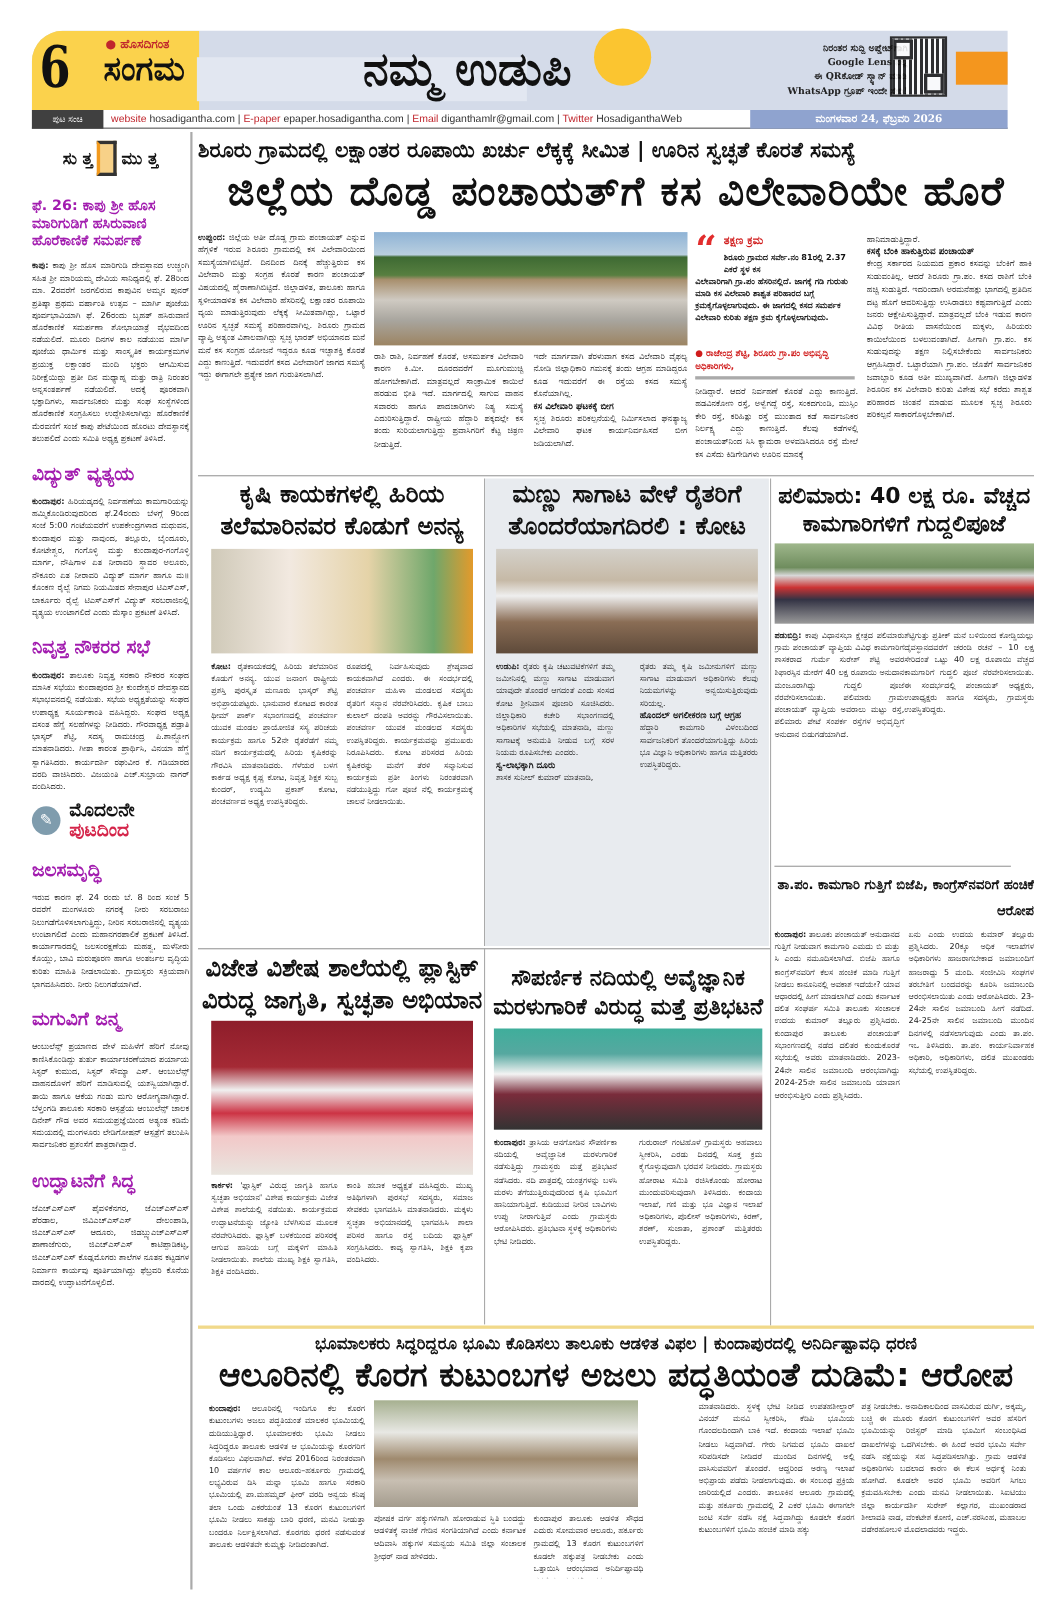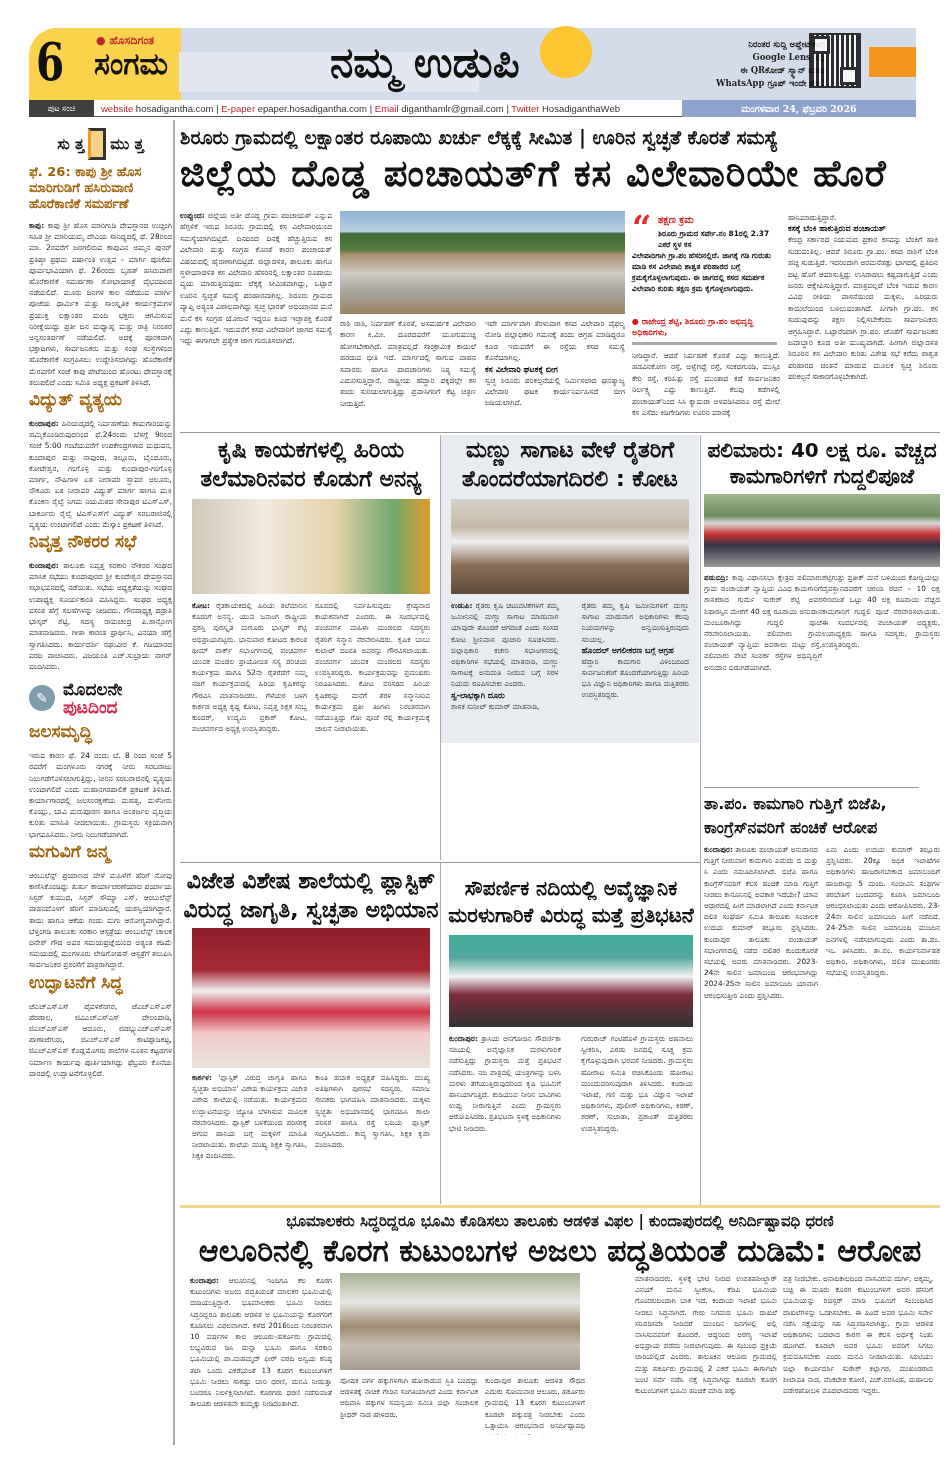--- a/index.html
+++ b/index.html
@@ -21,33 +21,33 @@
 #qr:before{left:1px;top:1px}#qr:after{right:1px;bottom:1px}
 #orange{left:869px;top:47px;width:47px;height:30px;background:#f4961e}
 #strip{left:29px;top:100px;width:887px;height:17px;border-bottom:1px solid #555}
 #strip .lbl{position:absolute;left:0;top:0;width:65px;height:17px;background:#404040;color:#fff;font:8px/17px "DejaVu Sans",sans-serif;text-align:center}
 #strip .links{position:absolute;left:72px;top:0;font:9.5px/17px "Liberation Sans",sans-serif;color:#333;white-space:nowrap}
 #strip .links .k{color:#c0262d}
 #strip .date{position:absolute;right:0;top:0;width:234px;height:17px;background:#8fa3cf;color:#fff;font:bold 9.5px/17px "DejaVu Serif",serif;text-align:center}
 
 #leftcol{left:29px;top:124px;width:143px;height:1320px}
 #vrule{left:173px;top:120px;width:2px;height:1325px;background:#aaa}
-.lhead{font:bold 13px/16px "DejaVu Sans",sans-serif;color:#a16207;margin-top:0}
+.lhead{font:bold 13px/16px "DejaVu Sans",sans-serif;color:#a21caf;margin-top:16px}
 .lhead.big{font-size:17px;line-height:22px}
 .ltxt{font:7.5px/11.2px "DejaVu Sans",sans-serif;color:#222;text-align:justify;margin-top:8px}
 .ltxt b{font-weight:bold}
 #sutta{height:40px;display:flex;align-items:center;justify-content:center;font:bold 15px "DejaVu Sans",sans-serif;gap:4px}
 #sutta .door{width:18px;height:32px;border:3px solid #333;border-left-color:#f29a1e;background:#f7d188}
 #modal{display:flex;align-items:center;gap:8px;margin:8px 0 4px}
 #modal .pen{width:26px;height:26px;border-radius:50%;background:#7f9cad;color:#fff;font-size:14px;text-align:center;line-height:26px}
 #modal .t1{font:bold 17px/18px "DejaVu Sans",sans-serif}
 #modal .t2{font:bold 17px/18px "DejaVu Sans",sans-serif;color:#d5264b}
 
 #kicker{left:180px;top:124px;width:760px;text-align:left;font:bold 19px/26px "DejaVu Sans",sans-serif;color:#111}
-#headline{left:180px;top:148px;width:760px;font:bold 37px/52px "DejaVu Sans",sans-serif;color:#111;letter-spacing:1px}
+#headline{left:180px;top:148px;width:760px;text-align:center;font:bold 37px/52px "DejaVu Sans",sans-serif;color:#111;letter-spacing:1px}
 .txt{font:7.5px/11.4px "DejaVu Sans",sans-serif;color:#222;text-align:justify}
 .txt b{font-weight:bold}
 .photo{background:#888;overflow:hidden}
 #ph-waste{left:340px;top:211px;width:285px;height:103px;background:linear-gradient(180deg,#8fb3d5 0%,#b9cfe0 20%,#3e6a33 22%,#577f40 38%,#a88f6d 42%,#cfcac2 60%,#a8a59e 78%,#9c8462 100%)}
 #quote{left:632px;top:212px;width:150px}
 #quote .qm{position:absolute;left:0;top:0;font:bold 34px/30px "DejaVu Serif",serif;color:#e22d2d}
 #quote .qt{position:absolute;left:26px;top:2px;font:bold 10px "DejaVu Sans",sans-serif;color:#d01c1c}
 #quote .qb{position:absolute;left:26px;top:16px;width:118px;font:bold 7.4px/11px "DejaVu Sans",sans-serif;color:#111}
 #quote .qb2{position:absolute;left:0;top:38px;width:148px;font:bold 7.4px/11px "DejaVu Sans",sans-serif;color:#111}
 #quote .qa{position:absolute;left:0;top:104px;width:148px;font:bold 8px/11px "DejaVu Sans",sans-serif;color:#d01c1c}
@@ -152,21 +152,21 @@
 <div class="abs" style="left:182px;top:435px;width:258px;height:425px;overflow:hidden">
   <div class="sechead">ಕೃಷಿ ಕಾಯಕಗಳಲ್ಲಿ ಹಿರಿಯ ತಲೆಮಾರಿನವರ ಕೊಡುಗೆ ಅನನ್ಯ</div>
   <div class="photo" style="margin:6px 10px;height:95px;background:linear-gradient(90deg,#cfc9b8,#f2e9e0 30%,#e5d3a8 60%,#6fa76b 85%,#e39a2b)"></div>
   <div style="display:flex;gap:8px;padding:0 10px">
     <div class="cap" style="flex:1"><b>ಕೋಟ:</b><span> ರೈತಕಾಯಕದಲ್ಲಿ ಹಿರಿಯ ತಲೆಮಾರಿನ ಕೊಡುಗೆ ಅನನ್ಯ. ಯುವ ಜನಾಂಗ ರಾಷ್ಟ್ರೀಯ ಪ್ರಶಸ್ತಿ ಪುರಸ್ಕೃತ ಮಣೂರು ಭಾಸ್ಕರ್ ಶೆಟ್ಟಿ ಅಭಿಪ್ರಾಯಪಟ್ಟರು. ಭಾನುವಾರ ಕೋಟದ ಕಾರಂತ ಥೀಮ್ ಪಾರ್ಕ್ ಸಭಾಂಗಣದಲ್ಲಿ ಪಂಚವರ್ಣ ಯುವಕ ಮಂಡಲ ಪ್ರಾಯೋಜಿತ ಸಸ್ಯ ಪರಿಚಯ ಕಾರ್ಯಕ್ರಮ ಹಾಗೂ 52ನೇ ರೈತರೆಡೆಗೆ ನಮ್ಮ ನಡಿಗೆ ಕಾರ್ಯಕ್ರಮದಲ್ಲಿ ಹಿರಿಯ ಕೃಷಿಕರನ್ನು ಗೌರವಿಸಿ ಮಾತನಾಡಿದರು. ಗೆಳೆಯರ ಬಳಗ ಕಾರ್ಕಡ ಅಧ್ಯಕ್ಷ ಕೃಷ್ಣ ಕೋಟ, ನಿವೃತ್ತ ಶಿಕ್ಷಕ ಸುಬ್ಬ ಕುಂದರ್, ಉದ್ಯಮಿ ಪ್ರಕಾಶ್ ಕೋಟ, ಪಂಚವರ್ಣದ ಅಧ್ಯಕ್ಷ ಉಪಸ್ಥಿತರಿದ್ದರು.</span></div>
     <div class="cap" style="flex:1">ರೂಪದಲ್ಲಿ ನಿರ್ವಹಿಸುವುದು ಶ್ರೇಷ್ಠವಾದ ಕಾಯಕವಾಗಿದೆ ಎಂದರು. ಈ ಸಂದರ್ಭದಲ್ಲಿ ಪಂಚವರ್ಣ ಮಹಿಳಾ ಮಂಡಲದ ಸದಸ್ಯರು ರೈತರಿಗೆ ಸನ್ಮಾನ ನೆರವೇರಿಸಿದರು. ಕೃಷಿಕ ಬಾಬು ಕುಲಾಲ್ ದಂಪತಿ ಅವರನ್ನು ಗೌರವಿಸಲಾಯಿತು. ಪಂಚವರ್ಣ ಯುವಕ ಮಂಡಲದ ಸದಸ್ಯರು ಉಪಸ್ಥಿತರಿದ್ದರು. ಕಾರ್ಯಕ್ರಮವನ್ನು ಪ್ರಮುಖರು ನಿರೂಪಿಸಿದರು. ಕೋಟ ಪರಿಸರದ ಹಿರಿಯ ಕೃಷಿಕರನ್ನು ಮನೆಗೆ ತೆರಳಿ ಸನ್ಮಾನಿಸುವ ಕಾರ್ಯಕ್ರಮ ಪ್ರತೀ ತಿಂಗಳು ನಿರಂತರವಾಗಿ ನಡೆಯುತ್ತಿದ್ದು ಗೋ ಪೂಜೆ ನೆಲ್ಲಿ ಕಾರ್ಯಕ್ರಮಕ್ಕೆ ಚಾಲನೆ ನೀಡಲಾಯಿತು.</div>
   </div>
 </div>
 <div class="abs" style="left:440px;top:435px;width:1px;height:425px;background:#aaa"></div>
 
-<div class="abs grey" style="left:441px;top:435px;width:258px;height:308px;overflow:hidden">
+<div class="abs grey" style="left:441px;top:435px;width:258px;height:425px;overflow:hidden">
   <div class="sechead">ಮಣ್ಣು ಸಾಗಾಟ ವೇಳೆ ರೈತರಿಗೆ ತೊಂದರೆಯಾಗದಿರಲಿ : ಕೋಟ</div>
   <div class="photo" style="margin:6px 10px;height:95px;background:linear-gradient(180deg,#d4d1ca 0%,#c6b9a6 30%,#efefef 45%,#8a6d55 70%,#5e4a3a 100%)"></div>
   <div style="display:flex;gap:23px;padding:0 10px">
     <div style="flex:1">
       <div class="cap"><b>ಉಡುಪಿ:</b><span> ರೈತರು ಕೃಷಿ ಚಟುವಟಿಕೆಗಳಿಗೆ ತಮ್ಮ ಜಮೀನಿನಲ್ಲಿ ಮಣ್ಣು ಸಾಗಾಟ ಮಾಡುವಾಗ ಯಾವುದೇ ತೊಂದರೆ ಆಗದಂತೆ ಎಂದು ಸಂಸದ ಕೋಟ ಶ್ರೀನಿವಾಸ ಪೂಜಾರಿ ಸೂಚಿಸಿದರು. ಜಿಲ್ಲಾಧಿಕಾರಿ ಕಚೇರಿ ಸಭಾಂಗಣದಲ್ಲಿ ಅಧಿಕಾರಿಗಳ ಸಭೆಯಲ್ಲಿ ಮಾತನಾಡಿ, ಮಣ್ಣು ಸಾಗಾಟಕ್ಕೆ ಅನುಮತಿ ನೀಡುವ ಬಗ್ಗೆ ಸರಳ ನಿಯಮ ರೂಪಿಸಬೇಕು ಎಂದರು.</span></div>
       <div class="sub">ಸ್ವ-ಲಾಭಕ್ಕಾಗಿ ದೂರು</div>
       <div class="cap">ಶಾಸಕ ಸುನೀಲ್ ಕುಮಾರ್ ಮಾತನಾಡಿ,</div>
     </div>
     <div style="flex:1">
       <div class="cap">ರೈತರು ತಮ್ಮ ಕೃಷಿ ಜಮೀನುಗಳಿಗೆ ಮಣ್ಣು ಸಾಗಾಟ ಮಾಡುವಾಗ ಅಧಿಕಾರಿಗಳು ಕೆಲವು ನಿಯಮಗಳನ್ನು ಅನ್ವಯಿಸುತ್ತಿರುವುದು ಸರಿಯಲ್ಲ.</div>
@@ -181,21 +181,21 @@
   <div class="sechead" style="font-size:20px;line-height:26px">ಪಲಿಮಾರು: 40 ಲಕ್ಷ ರೂ. ವೆಚ್ಚದ ಕಾಮಗಾರಿಗಳಿಗೆ ಗುದ್ದಲಿಪೂಜೆ</div>
   <div class="photo" style="margin:5px 0;height:73px;background:linear-gradient(180deg,#9fb78c 0%,#6f8d5e 30%,#d7d7d7 40%,#c33 55%,#334 70%,#9a9a9a 100%)"></div>
   <div style="display:flex;gap:0">
     <div class="cap" style="flex:1"><b>ಪಡುಬಿದ್ರಿ:</b><span> ಕಾಪು ವಿಧಾನಸಭಾ ಕ್ಷೇತ್ರದ ಪಲಿಮಾರು ಗ್ರಾಮ ಪಂಚಾಯತ್ ವ್ಯಾಪ್ತಿಯ ವಿವಿಧ ಕಾಮಗಾರಿಗೆ ಶಾಸಕರಾದ ಗುರ್ಮೆ ಸುರೇಶ್ ಶೆಟ್ಟಿ ಅವರ ಶಿಫಾರಸ್ಸಿನ ಮೇರೆಗೆ 40 ಲಕ್ಷ ರೂಪಾಯಿ ಅನುದಾನ ಮಂಜೂರಾಗಿದ್ದು ಗುದ್ದಲಿ ಪೂಜೆ ನೆರವೇರಿಸಲಾಯಿತು. ಪಲಿಮಾರು ಗ್ರಾಮ ಪಂಚಾಯತ್ ವ್ಯಾಪ್ತಿಯ ಅವರಾಲು ಮಟ್ಟು ರಸ್ತೆ, ಪಲಿಮಾರು ಪೇಟೆ ಸಂಪರ್ಕ ರಸ್ತೆಗಳ ಅಭಿವೃದ್ಧಿಗೆ ಅನುದಾನ ಬಿಡುಗಡೆಯಾಗಿದೆ.</span></div>
     <div class="cap" style="flex:1">ಶೆಟ್ಟಿಗುತ್ತು ಪ್ರತೀಕ್ ಮನೆ ಬಳಿಯಿಂದ ಕೋಡ್ಡಿಯಲ್ಲು ದೈವಸ್ಥಾನದವರೆಗೆ ಚರಂಡಿ ರಚನೆ – 10 ಲಕ್ಷ ಸೇರಿದಂತೆ ಒಟ್ಟು 40 ಲಕ್ಷ ರೂಪಾಯಿ ವೆಚ್ಚದ ಕಾಮಗಾರಿಗೆ ಗುದ್ದಲಿ ಪೂಜೆ ನೆರವೇರಿಸಲಾಯಿತು. ಈ ಸಂದರ್ಭದಲ್ಲಿ ಪಂಚಾಯತ್ ಅಧ್ಯಕ್ಷರು, ಉಪಾಧ್ಯಕ್ಷರು ಹಾಗೂ ಸದಸ್ಯರು, ಗ್ರಾಮಸ್ಥರು ಉಪಸ್ಥಿತರಿದ್ದರು.</div>
   </div>
 </div>
 <div class="abs hr" style="left:704px;top:787px;width:215px"></div>
 
 <div class="abs" style="left:704px;top:792px;width:236px;height:410px;overflow:hidden">
-  <div class="sechead" style="font-size:16px;line-height:24px;text-align:left">ತಾ.ಪಂ. ಕಾಮಗಾರಿ ಗುತ್ತಿಗೆ ಬಿಜೆಪಿ, ಕಾಂಗ್ರೆಸ್‌ನವರಿಗೆ ಹಂಚಿಕೆ ಆರೋಪ</div>
+  <div class="sechead" style="font-size:12px;line-height:24px;text-align:right">ತಾ.ಪಂ. ಕಾಮಗಾರಿ ಗುತ್ತಿಗೆ ಬಿಜೆಪಿ, ಕಾಂಗ್ರೆಸ್‌ನವರಿಗೆ ಹಂಚಿಕೆ ಆರೋಪ</div>
   <div style="display:flex;gap:8px;margin-top:4px">
     <div class="cap" style="flex:1"><b>ಕುಂದಾಪುರ:</b><span> ತಾಲೂಕು ಪಂಚಾಯತ್ ಅನುದಾನದ ಗುತ್ತಿಗೆ ನೀಡುವಾಗ ಕಾಮಗಾರಿ ಎಮದು ಬಿ ಮತ್ತು ಸಿ ಎಂದು ನಮೂದಿಸಲಾಗಿದೆ. ಬಿಜೆಪಿ ಹಾಗೂ ಕಾಂಗ್ರೆಸ್‌ನವರಿಗೆ ಕೆಲಸ ಹಂಚಿಕೆ ಮಾಡಿ ಗುತ್ತಿಗೆ ನೀಡಲು ಕಾನೂನಿನಲ್ಲಿ ಅವಕಾಶ ಇದೆಯೇ? ಯಾವ ಆಧಾರದಲ್ಲಿ ಹೀಗೆ ಮಾಡಲಾಗಿದೆ ಎಂದು ಕರ್ನಾಟಕ ದಲಿತ ಸಂಘರ್ಷ ಸಮಿತಿ ತಾಲೂಕು ಸಂಚಾಲಕ ಉದಯ ಕುಮಾರ್ ತಲ್ಲೂರು ಪ್ರಶ್ನಿಸಿದರು. ಕುಂದಾಪುರ ತಾಲೂಕು ಪಂಚಾಯತ್ ಸಭಾಂಗಣದಲ್ಲಿ ನಡೆದ ದಲಿತರ ಕುಂದುಕೊರತೆ ಸಭೆಯಲ್ಲಿ ಅವರು ಮಾತನಾಡಿದರು. 2023-24ನೇ ಸಾಲಿನ ಜಮಾಬಂದಿ ಆರಂಭವಾಗಿದ್ದು 2024-25ನೇ ಸಾಲಿನ ಜಮಾಬಂದಿ ಯಾವಾಗ ಆರಂಭಿಸುತ್ತೀರಿ ಎಂದು ಪ್ರಶ್ನಿಸಿದರು.</span></div>
     <div class="cap" style="flex:1">ಏನು ಎಂದು ಉದಯ ಕುಮಾರ್ ತಲ್ಲೂರು ಪ್ರಶ್ನಿಸಿದರು. 20ಕ್ಕೂ ಅಧಿಕ ಇಲಾಖೆಗಳ ಅಧಿಕಾರಿಗಳು ಹಾಜರಾಗಬೇಕಾದ ಜಮಾಬಂದಿಗೆ ಹಾಜರಾದ್ದು 5 ಮಂದಿ. ಸಂಜೀವಿನಿ ಸಂಘಗಳ ತರಬೇತಿಗೆ ಬಂದವರನ್ನು ಕೂರಿಸಿ ಜಮಾಬಂದಿ ಆರಂಭಿಸಲಾಯಿತು ಎಂದು ಆರೋಪಿಸಿದರು. 23-24ನೇ ಸಾಲಿನ ಜಮಾಬಂದಿ ಹೀಗೆ ನಡೆದಿದೆ. 24-25ನೇ ಸಾಲಿನ ಜಮಾಬಂದಿ ಮುಂದಿನ ದಿನಗಳಲ್ಲಿ ನಡೆಸಲಾಗುವುದು ಎಂದು ತಾ.ಪಂ. ಇಒ ತಿಳಿಸಿದರು. ತಾ.ಪಂ. ಕಾರ್ಯನಿರ್ವಾಹಕ ಅಧಿಕಾರಿ, ಅಧಿಕಾರಿಗಳು, ದಲಿತ ಮುಖಂಡರು ಸಭೆಯಲ್ಲಿ ಉಪಸ್ಥಿತರಿದ್ದರು.</div>
   </div>
 </div>
 
 <div class="abs hr" style="left:180px;top:862px;width:520px"></div>
 
 <div class="abs" style="left:182px;top:866px;width:258px;height:338px;overflow:hidden">
   <div class="sechead">ವಿಜೇತ ವಿಶೇಷ ಶಾಲೆಯಲ್ಲಿ ಪ್ಲಾಸ್ಟಿಕ್ ವಿರುದ್ಧ ಜಾಗೃತಿ, ಸ್ವಚ್ಛತಾ ಅಭಿಯಾನ</div>

